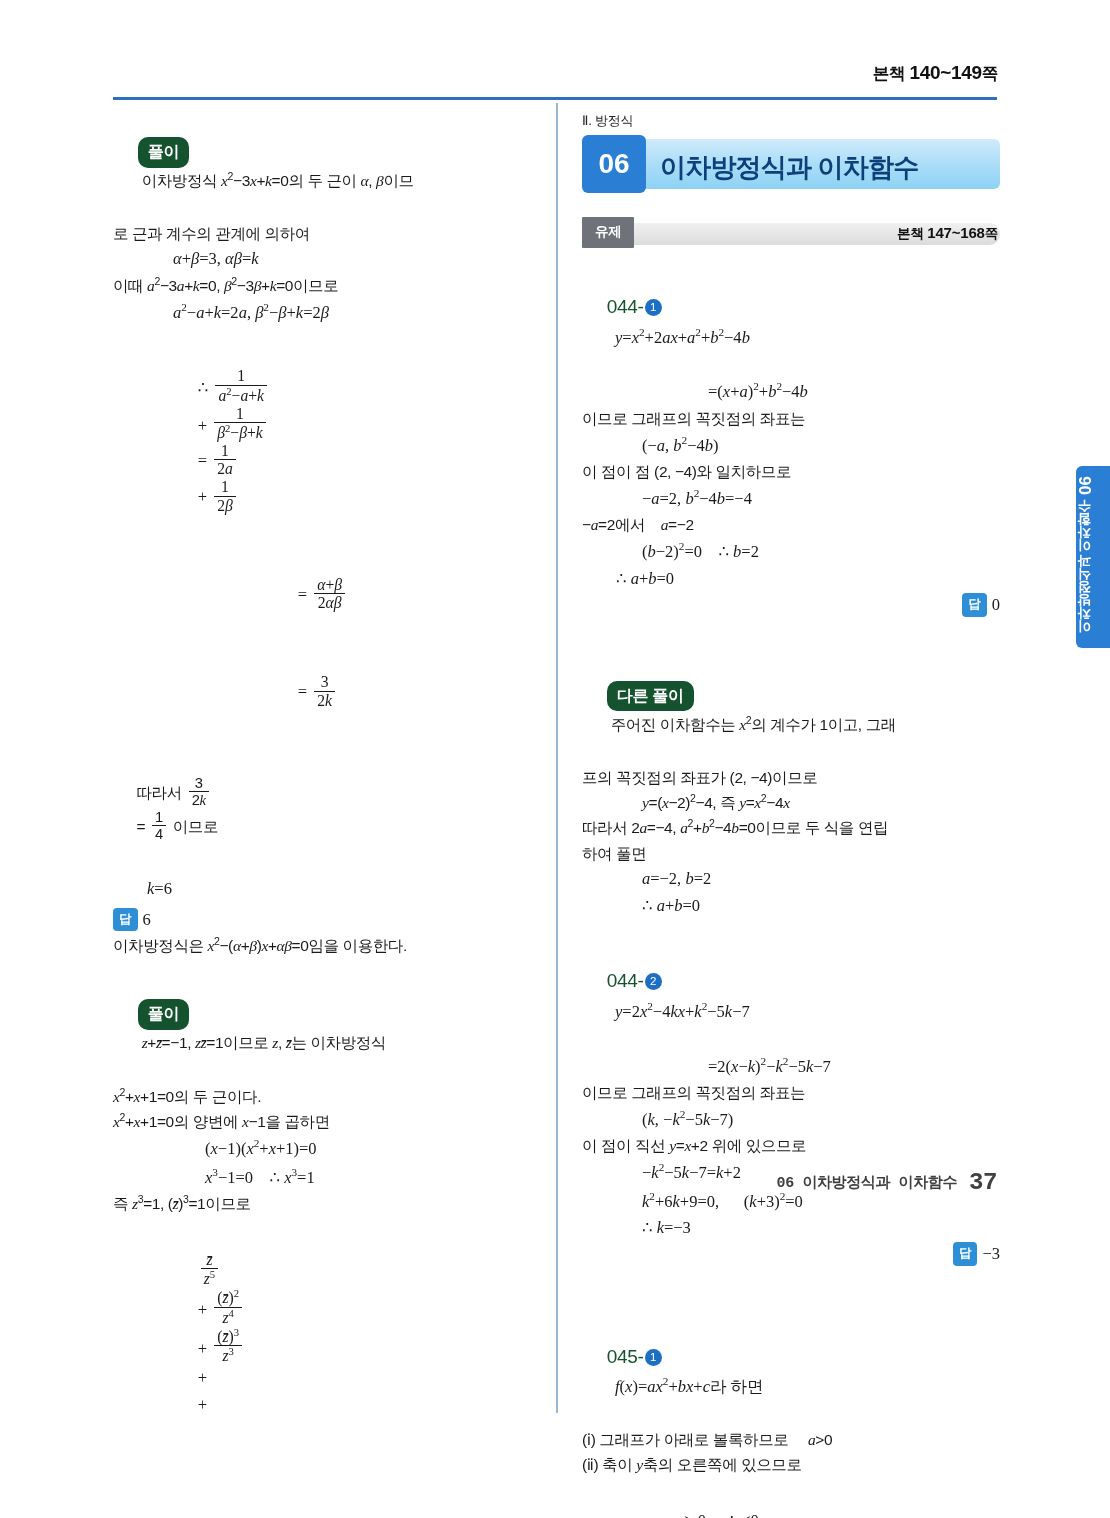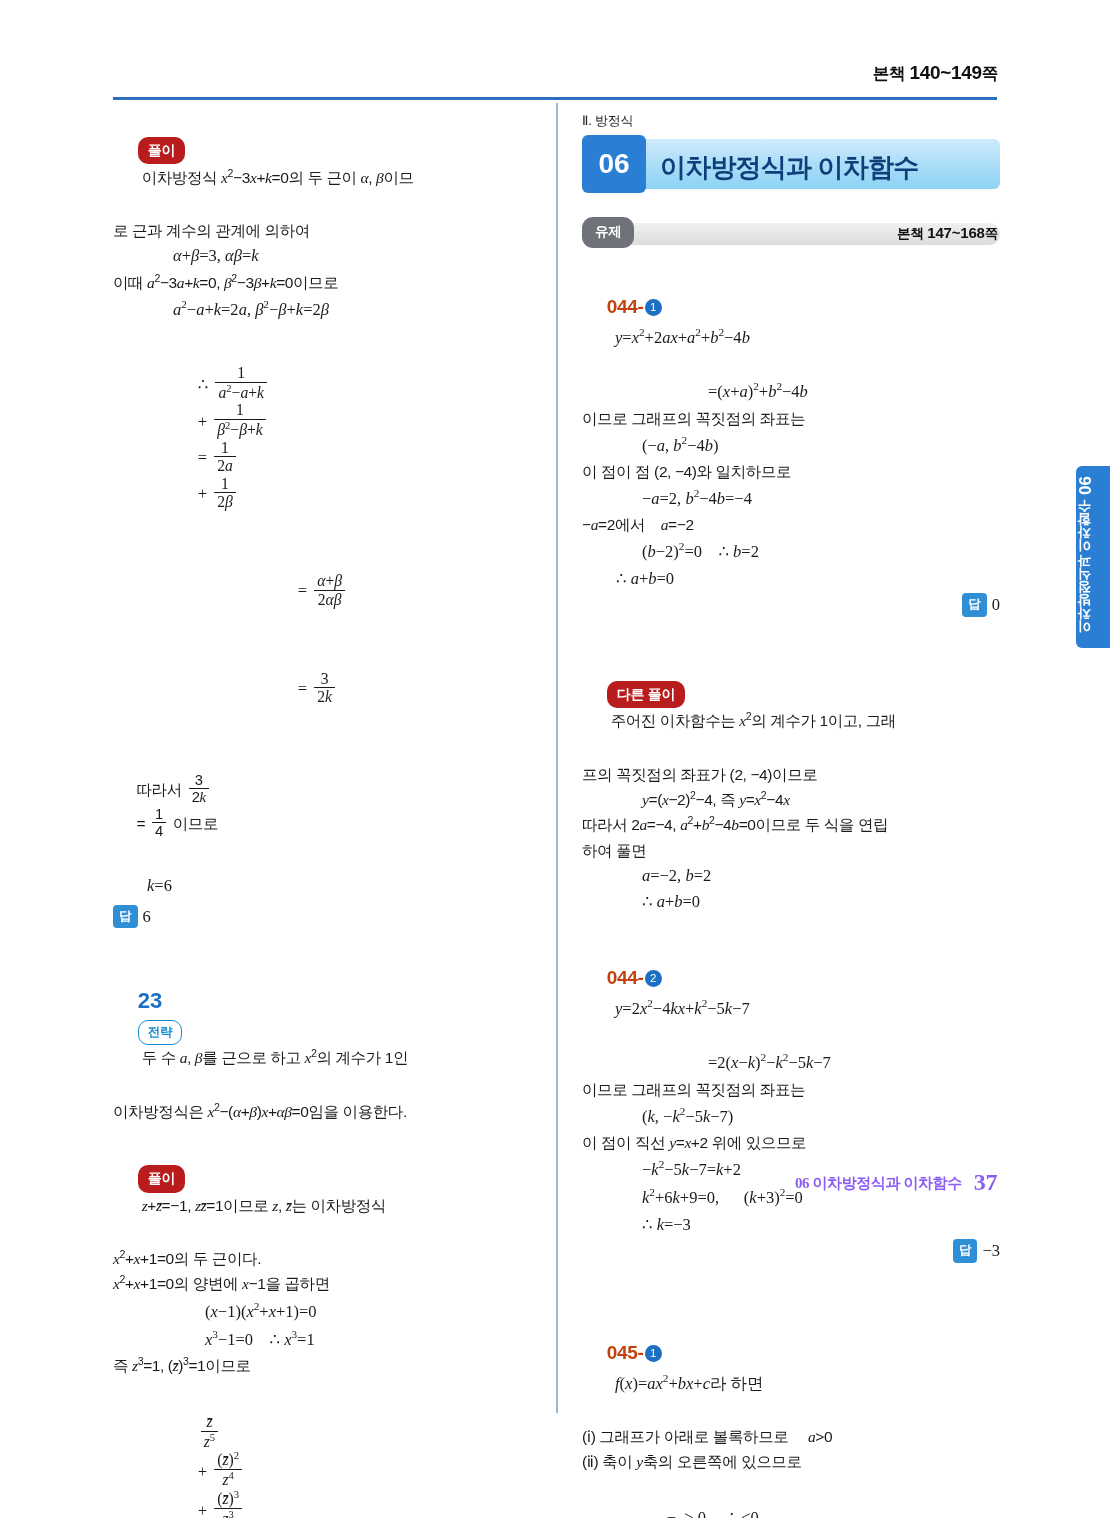--- a/index.html
+++ b/index.html
@@ -80,24 +80,24 @@
     line-height: 1.12;
     margin: 0 3px;
     font-size: 0.95em;
   }
   .frac .num { display: block; padding: 0 3px; }
   .frac .den { display: block; border-top: 1.2px solid #1a1a1a; padding: 0 3px; }
 
   
   .badge {
     display: inline-block;
-    background: #b91c1c;
-    color: #fff;
-    font-family: "Liberation Sans", sans-serif;
-    font-size: 14px;
+    background: #14532d;
+    color: #fff;
+    font-family: "Liberation Sans", sans-serif;
+    font-size: 16px;
     font-weight: bold;
     border-radius: 10px;
     padding: 2px 10px 3px;
     letter-spacing: -0.3px;
     vertical-align: 1px;
   }
   .badge-outline {
     display: inline-block;
     border: 1.6px solid #1a8fd1;
     color: #1a8fd1;
@@ -114,22 +114,22 @@
     font-family: "Liberation Sans", sans-serif;
     font-size: 22px;
     font-weight: bold;
     color: #1a6fc4;
     vertical-align: -2px;
     margin-right: 6px;
   }
   .subq {
     font-family: "Liberation Sans", sans-serif;
     font-size: 19px;
-    font-weight: bold;
-    color: #c2410c;
+    font-weight: normal;
+    color: #14532d;
     letter-spacing: -0.3px;
   }
   .circnum {
     display: inline-block;
     width: 17px; height: 17px;
     border-radius: 50%;
     background: #1d6fc4;
     color: #fff;
     font-size: 11.5px;
     font-family: "Liberation Sans", sans-serif;
@@ -210,21 +210,21 @@
     border-radius: 11px;
   }
   .sec-bar .chip {
     position: absolute;
     left: 0; top: 2px;
     background: #6f7379;
     color: #fff;
     font-family: "Liberation Sans", sans-serif;
     font-size: 13.5px;
     font-weight: bold;
-    border-radius: 11px;
+    border-radius: 1px;
     padding: 4px 13px 5px;
     letter-spacing: -0.3px;
   }
   .sec-bar .range {
     position: absolute;
     right: 2px; top: 6px;
     font-family: "Liberation Sans", sans-serif;
     font-size: 13.5px;
     font-weight: bold;
     color: #111;
@@ -262,24 +262,24 @@
     writing-mode: vertical-rl;
     transform: rotate(180deg);
     letter-spacing: -0.5px;
     text-align: left;
   }
   
   .footer {
     position: absolute;
     bottom: 52px;
     right: 113px;
-    font-family: Liberation Serif, serif;
+    font-family: Liberation Mono, monospace;
     font-size: 15px;
     font-weight: bold;
-    color: #8b5cf6;
+    color: #404040;
     letter-spacing: -0.4px;
   }
   .footer .pg {
     font-size: 24px;
     margin-left: 12px;
     vertical-align: -2px;
   }
   .kr { font-family: "Liberation Sans", sans-serif; font-size: 15.5px; letter-spacing: -0.4px; }
 </style>
 </head>
@@ -319,25 +319,20 @@
 
     <div class="line mt14 kr">
       따라서 <span class="frac"><span class="num">3</span><span class="den">2<span class="m">k</span></span></span>
       = <span class="frac"><span class="num">1</span><span class="den">4</span></span> 이므로
     </div>
     <div class="line ind1 mt8"><span class="m">k</span>=6</div>
     <div class="ans-row mt4">
       <span class="ans">답</span><span class="ans-val">6</span>
     </div>
 
-    <div class="line mt26">
-      <span class="qnum">23</span>
-      <span class="badge-outline">전략</span>
-      <span class="kr"> 두 수 <span class="m">a</span>, <span class="m">β</span>를 근으로 하고 <span class="m">x</span><sup>2</sup>의 계수가 1인</span>
-    </div>
     <div class="line kr">이차방정식은 <span class="m">x</span><sup>2</sup>−(<span class="m">α</span>+<span class="m">β</span>)<span class="m">x</span>+<span class="m">αβ</span>=0임을 이용한다.</div>
 
     <div class="line mt14">
       <span class="badge">풀이</span>
       <span class="kr"> <span class="m">z</span>+<span class="m">z̄</span>=−1, <span class="m">z</span><span class="m">z̄</span>=1이므로 <span class="m">z</span>, <span class="m">z̄</span>는 이차방정식</span>
     </div>
     <div class="line kr"><span class="m">x</span><sup>2</sup>+<span class="m">x</span>+1=0의 두 근이다.</div>
     <div class="line kr"><span class="m">x</span><sup>2</sup>+<span class="m">x</span>+1=0의 양변에 <span class="m">x</span>−1을 곱하면</div>
     <div class="line ind3">(<span class="m">x</span>−1)(<span class="m">x</span><sup>2</sup>+<span class="m">x</span>+1)=0</div>
     <div class="line ind3"><span class="m">x</span><sup>3</sup>−1=0    ∴ <span class="m">x</span><sup>3</sup>=1</div>

